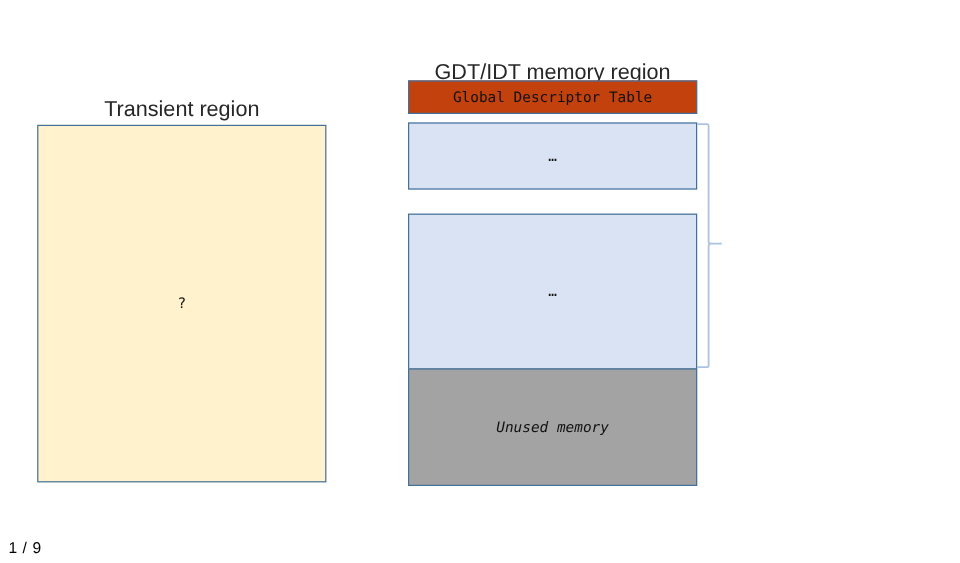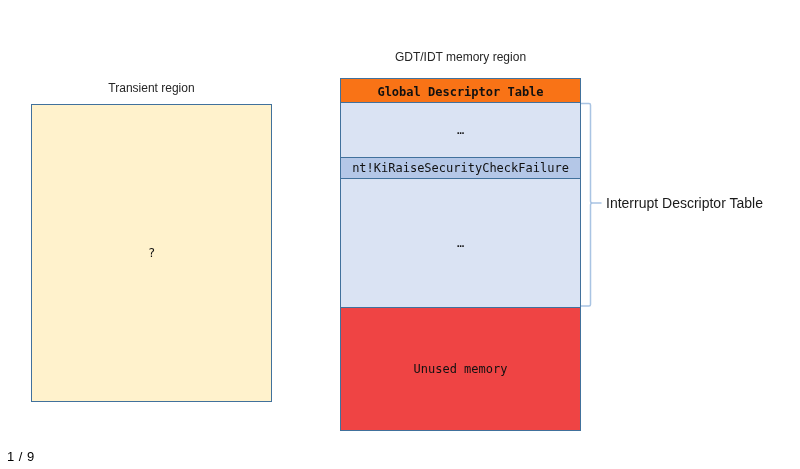--- a/index.html
+++ b/index.html
@@ -11,21 +11,21 @@
     position: relative;
     width: 800px;
     height: 469px;
     background: #ffffff;
     font-family: "Liberation Sans", sans-serif;
     color: #1a1a1a;
     overflow: hidden;
   }
   .abs { position: absolute; }
   .diagram-title {
-    font-size: 12px;
+    font-size: 18px;
     color: #262626;
     text-align: center;
     white-space: nowrap;
   }
   .box {
     box-sizing: border-box;
     border: 1.4px solid #41719C;
     display: flex;
     align-items: center;
     justify-content: center;
@@ -35,25 +35,25 @@
     font-size: 12px;
     color: #111111;
     white-space: nowrap;
   }
   .transient-box {
     left: 31px; top: 104px;
     width: 241px; height: 298px;
     background: #FFF2CC;
   }
   .seg { left: 340px; width: 241px; }
-  .seg-gdt    { top: 78px;  height: 28px;  background: #f97316; font-weight: bold; }
+  .seg-gdt    { top: 67px;  height: 28px;  background: #c2410c; }
   .seg-dots1  { top: 102px; height: 56px;  background: #DAE3F3; }
   .seg-target { top: 157px; height: 22px;  background: #B4C7E7; }
   .seg-dots2  { top: 178px; height: 130px; background: #DAE3F3; }
-  .seg-unused { top: 307px; height: 124px;  background: #ef4444; }
+  .seg-unused { top: 307px; height: 98px;  background: #a3a3a3; font-style: italic; }
   .title-left  { left: 31px;  top: 81px; width: 241px; }
   .title-right { left: 340px; top: 50px; width: 241px; }
   .bracket-svg { left: 581px; top: 102px; width: 24px; height: 206px; }
   .bracket-label {
     left: 606px; top: 195px;
     font-size: 14px;
     color: #1a1a1a;
     white-space: nowrap;
   }
   .slide-number {
@@ -78,33 +78,29 @@
   <div class="abs diagram-title title-right">GDT/IDT memory region</div>
 
   <div class="abs box seg seg-gdt">
     <span class="mono">Global Descriptor Table</span>
   </div>
 
   <div class="abs box seg seg-dots1">
     <span class="mono">…</span>
   </div>
 
-  <div class="abs box seg seg-target">
-    <span class="mono">nt!KiRaiseSecurityCheckFailure</span>
-  </div>
 
   <div class="abs box seg seg-dots2">
     <span class="mono">…</span>
   </div>
 
   <div class="abs box seg seg-unused">
     <span class="mono">Unused memory</span>
   </div>
 
   <svg class="abs bracket-svg" viewBox="0 0 24 206">
     <path d="M0 1.5 H8 Q9.5 1.5 9.5 3 V99 Q9.5 101 11.5 101 H20 M11.5 101 Q9.5 101 9.5 103 V202.5 Q9.5 204 8 204 H0" fill="none" stroke="#A9C4E3" stroke-width="1.5" stroke-linejoin="round" stroke-linecap="round"></path>
   </svg>
 
-  <div class="abs bracket-label">Interrupt Descriptor Table</div>
 
   <div class="abs slide-number">1 / 9</div>
 
 </div>
 
 </body></html>

